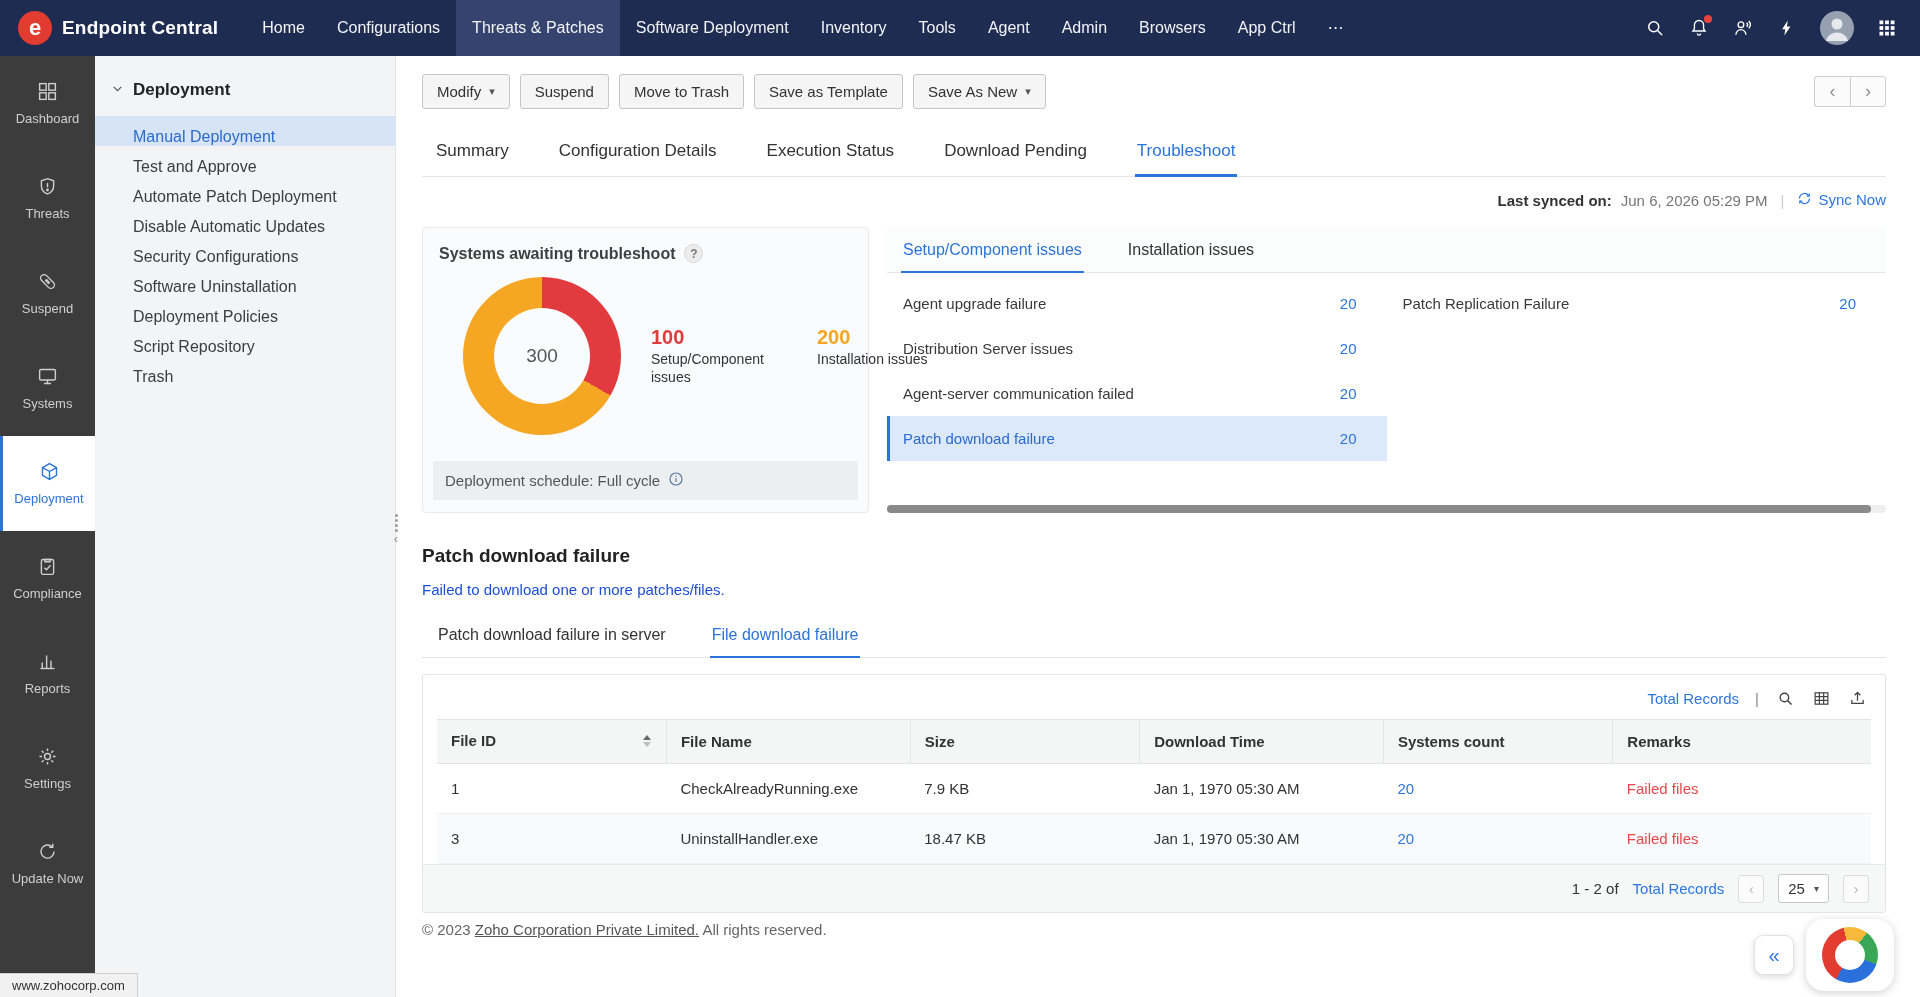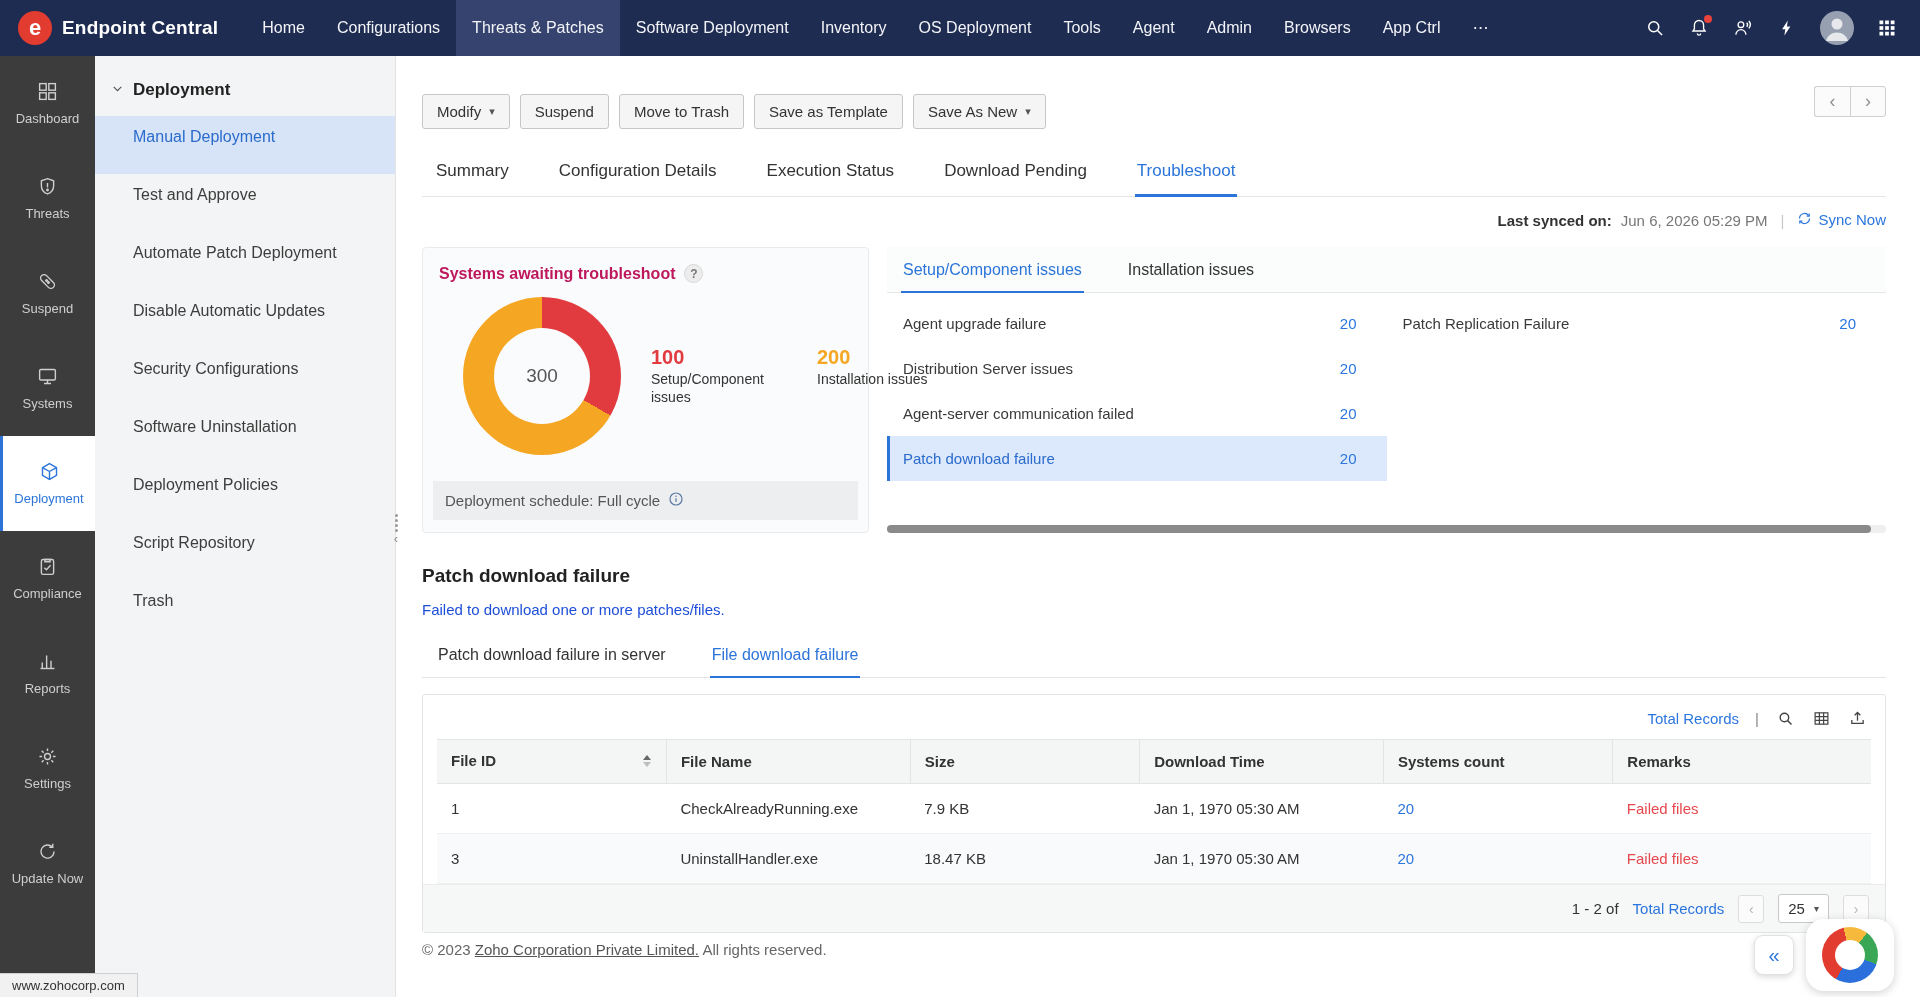--- a/index.html
+++ b/index.html
@@ -24,53 +24,53 @@
 
   
   .rail { width:95px; background:#3c3c3c; color:#cfcfcf; flex:none; display:flex; flex-direction:column; }
   .rail-item { height:95px; display:flex; flex-direction:column; align-items:center; justify-content:center; gap:7px; font-size:13px; cursor:pointer; text-align:center; }
   .rail-item.active { background:#fff; color:#2c74d8; border-left:3px solid #2c74d8; }
   .rail-item .rail-label { line-height:1.1; }
 
   
   .sidebar { width:301px; background:#f3f4f5; border-right:1px solid #e3e3e3; flex:none; padding-top:10px; }
   .sidebar-header { display:flex; align-items:center; gap:9px; padding:14px 14px 16px 16px; font-size:17px; font-weight:700; color:#222; cursor:pointer; }
-  .sidebar-item { padding:12px 14px 28px 38px; font-size:16px; color:#3d3d3d; cursor:pointer; }
+  .sidebar-item { padding:12px 14px 0 38px; font-size:16px; color:#3d3d3d; cursor:pointer; }
   .sidebar-item.active { background:#d7e4f7; color:#2a6bcb; }
 
   .splitter { position:absolute; left:391px; top:514px; width:10px; height:46px; display:flex; flex-direction:column; align-items:center; gap:2px; cursor:col-resize; z-index:5; }
   .grip-dot { width:3px; height:3px; border-radius:50%; background:#9a9a9a; }
   .splitter .coll { color:#8a8a8a; font-size:13px; line-height:10px; }
 
   
   .main { flex:1; padding:18px 34px 0 26px; position:relative; min-width:0; }
 
   .toolbar { display:flex; gap:10px; align-items:center; }
-  .btn { background:#f5f5f5; border:1px solid #c6c6c6; border-radius:3px; padding:8px 14px; font-size:15px; color:#333; cursor:pointer; display:flex; align-items:center; gap:8px; font-family:inherit;margin-top:20px; }
+  .btn { background:#f5f5f5; border:1px solid #c6c6c6; border-radius:3px; padding:8px 14px; font-size:15px; color:#333; cursor:pointer; display:flex; align-items:center; gap:8px; font-family:inherit; }
   .btn .caret { font-size:11px; color:#555; }
   .pager { margin-left:auto; display:flex; }
   .pager-btn { width:36px; height:31px; border:1px solid #cfcfcf; background:#fbfbfb; color:#8f8f8f; font-size:18px; display:flex; align-items:center; justify-content:center; cursor:pointer; }
   .pager-btn:first-child { border-radius:3px 0 0 3px; border-right:none; }
   .pager-btn:last-child { border-radius:0 3px 3px 0; }
 
   .tabs { display:flex; gap:46px; margin-top:22px; border-bottom:1px solid #e5e5e5; padding-left:12px; }
   .tab { padding:10px 2px 13px; font-size:17px; color:#333; cursor:pointer; margin-bottom:-1px; white-space:nowrap; }
   .tab.active { color:#2b74d9; border-bottom:3px solid #2b74d9; }
 
   .sync-row { margin-top:14px; display:flex; justify-content:flex-end; align-items:center; gap:9px; font-size:15px; }
   .sync-label { font-weight:700; color:#333; }
   .sync-value { color:#777; }
   .sync-sep { color:#c9c9c9; padding:0 4px; }
   .sync-link { color:#2c76dd; display:flex; gap:6px; cursor:pointer; }
 
   
   .panels { display:flex; gap:18px; margin-top:18px; height:286px; }
   .summary-card { width:447px; flex:none; background:#fafbfc; border:1px solid #ebebeb; border-radius:4px; display:flex; flex-direction:column; }
   .card-head { display:flex; align-items:center; gap:9px; padding:16px 16px 8px; }
-  .card-title { font-size:16px; font-weight:700; color:#be185d; }
+  .card-title { font-size:16px; font-weight:700; color:#404040; }
   .help-badge { width:19px; height:19px; border-radius:50%; background:#ededed; border:1px solid #d8d8d8; color:#777; font-size:12px; font-weight:700; display:flex; align-items:center; justify-content:center; cursor:pointer; }
   .donut-row { display:flex; align-items:center; gap:30px; padding:6px 10px 0 40px; }
   .donut { width:158px; height:158px; border-radius:50%; position:relative; flex:none; }
   .donut-hole { position:absolute; inset:31px; background:#fafbfc; border-radius:50%; display:flex; align-items:center; justify-content:center; font-size:19px; color:#555; }
   .legend { display:flex; flex-direction:row; gap:16px; }
   .legend-value { font-size:20px; font-weight:700; }
   .legend-label { font-size:14px; color:#333; width:150px; line-height:1.25; margin-top:2px; }
   .card-footer { margin:auto 10px 12px; background:#eceeef; padding:10px 12px; font-size:15px; color:#555; display:flex; align-items:center; gap:8px; }
 
   .issues-panel { flex:1; display:flex; flex-direction:column; min-width:0; }
@@ -130,21 +130,20 @@
   <div class="brand">
     <span class="logo">e</span>
     <span class="brand-name">Endpoint Central</span>
   </div>
   <nav class="nav-items">
     <div class="nav-item">Home</div>
     <div class="nav-item">Configurations</div>
     <div class="nav-item active">Threats &amp; Patches</div>
     <div class="nav-item">Software Deployment</div>
     <div class="nav-item">Inventory</div>
-    <div class="nav-item">OS Deployment</div>
     <div class="nav-item">Tools</div>
     <div class="nav-item">Agent</div>
     <div class="nav-item">Admin</div>
     <div class="nav-item">Browsers</div>
     <div class="nav-item">App Ctrl</div>
     <div class="nav-item">⋯</div>
   </nav>
   <div class="nav-icons">
     <span class="nav-ic">
       <svg width="20" height="20" viewBox="0 0 24 24" fill="none" stroke="#fff" stroke-width="1.8">

